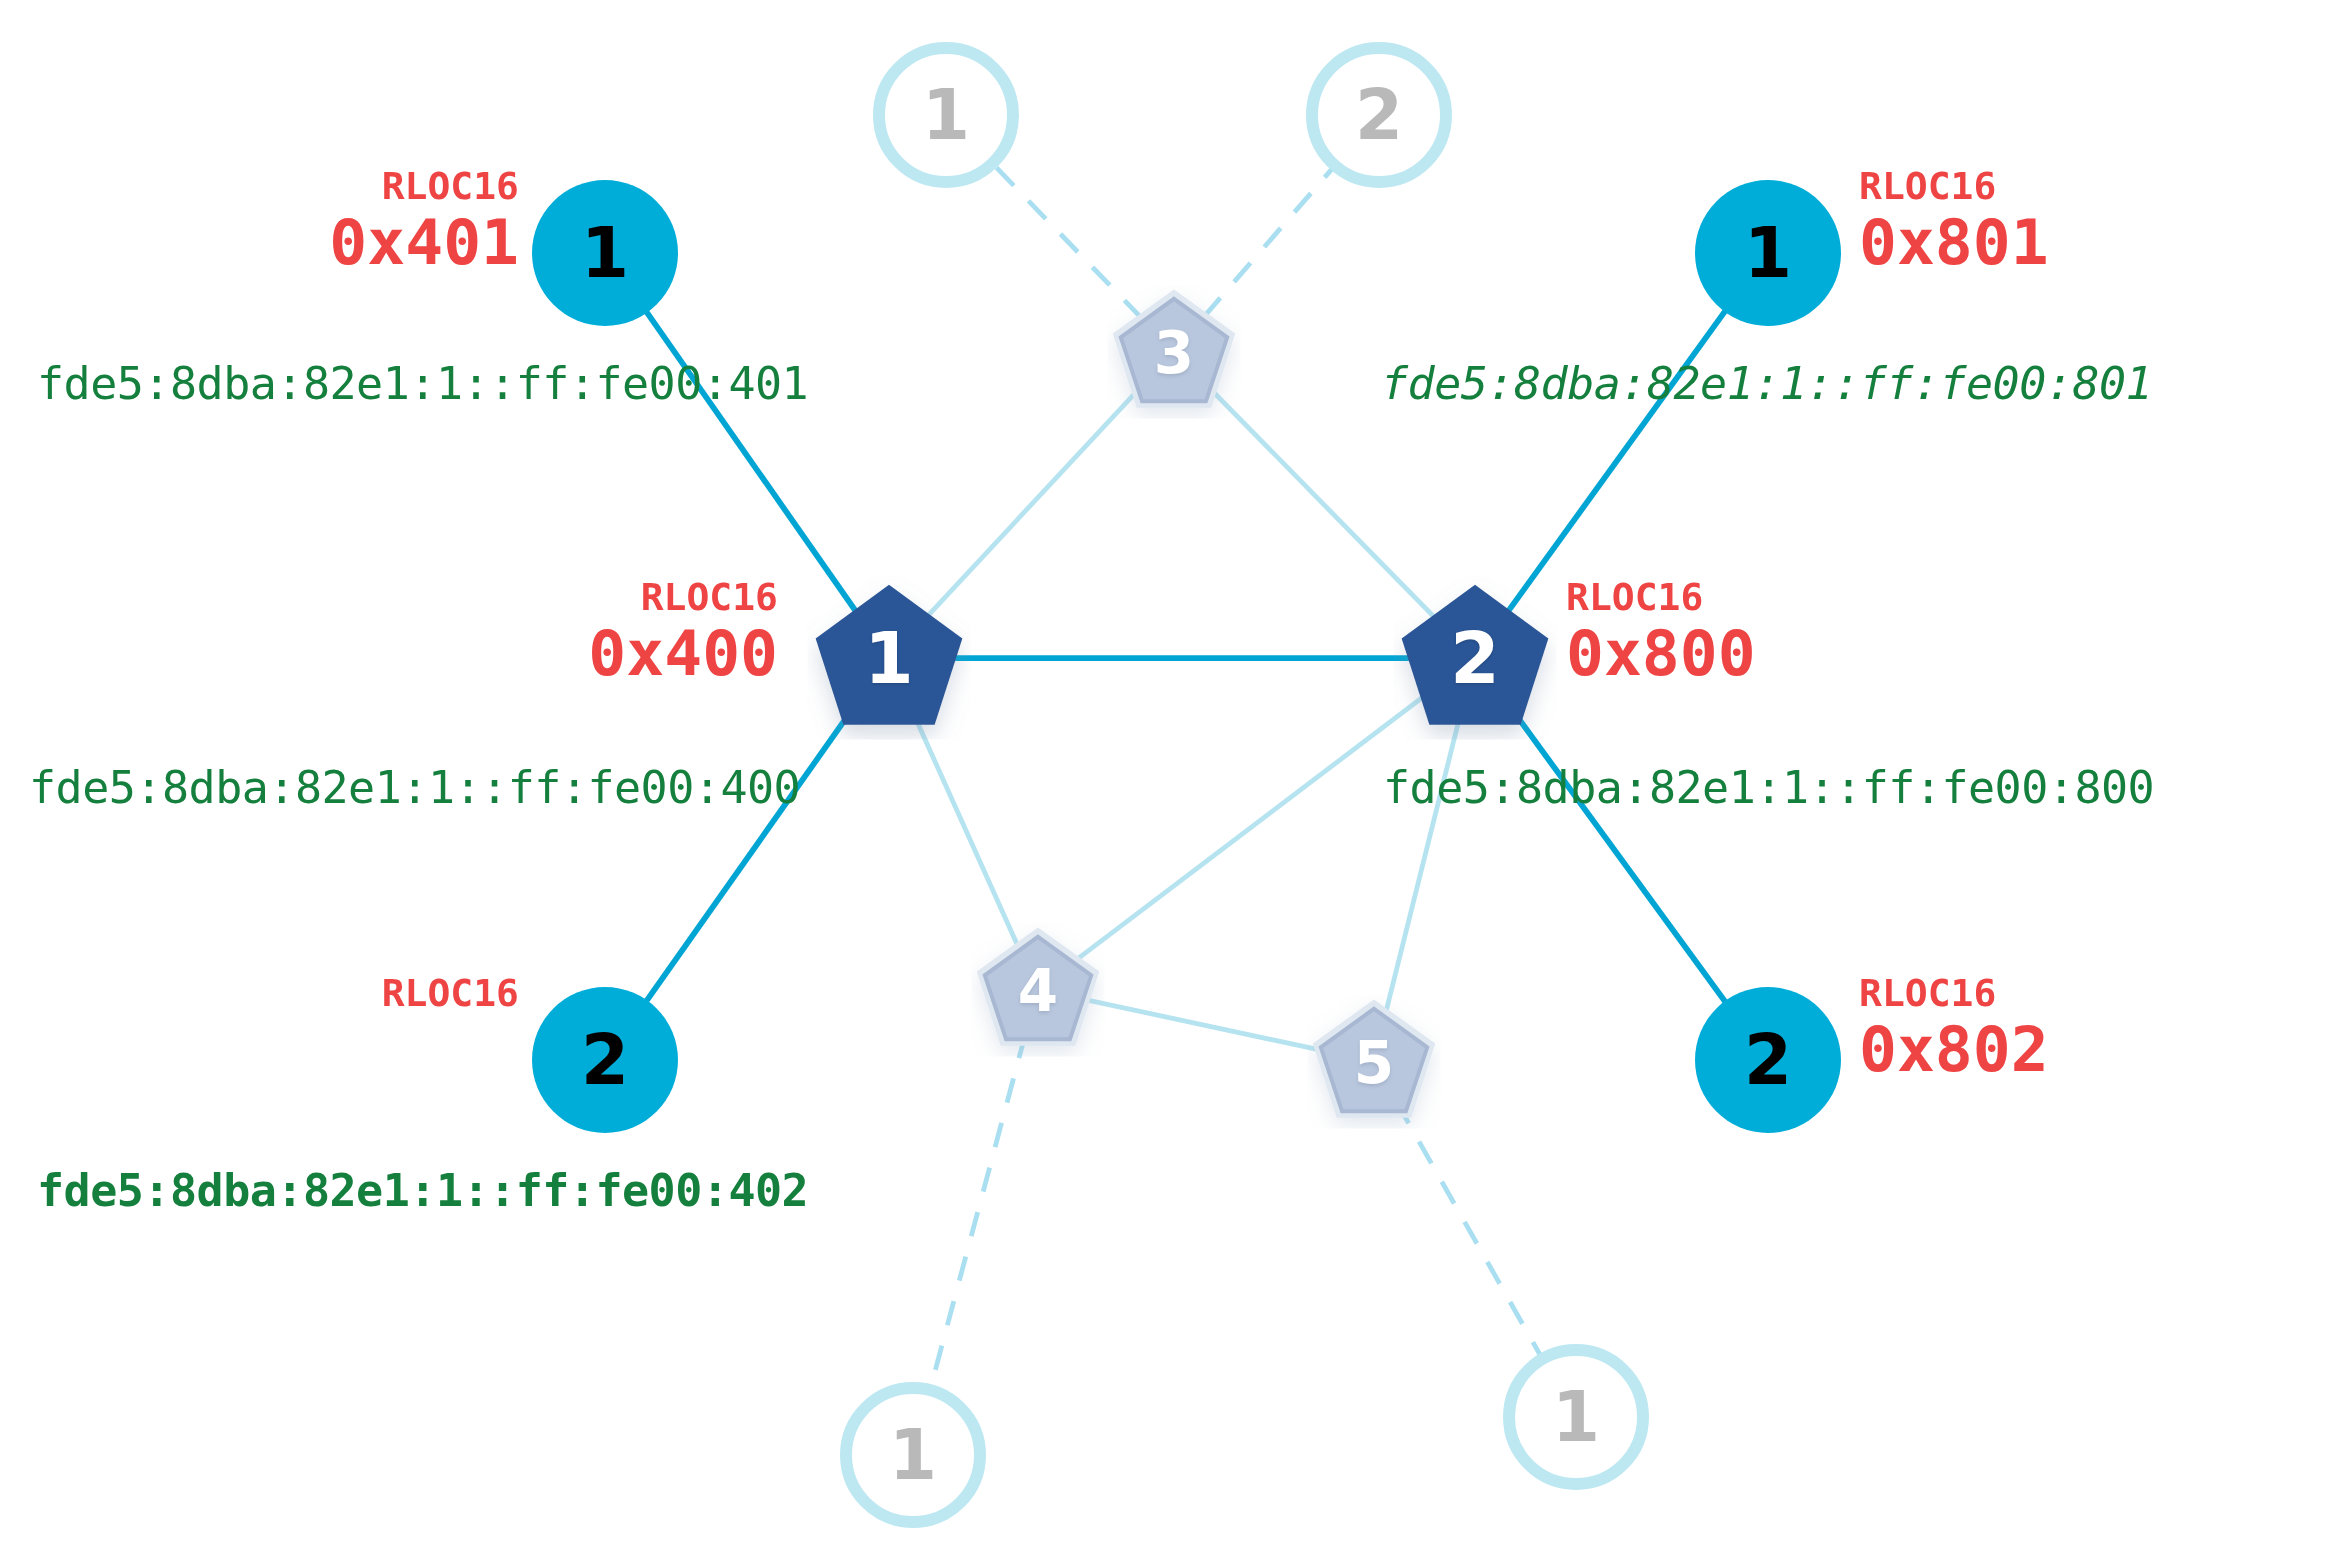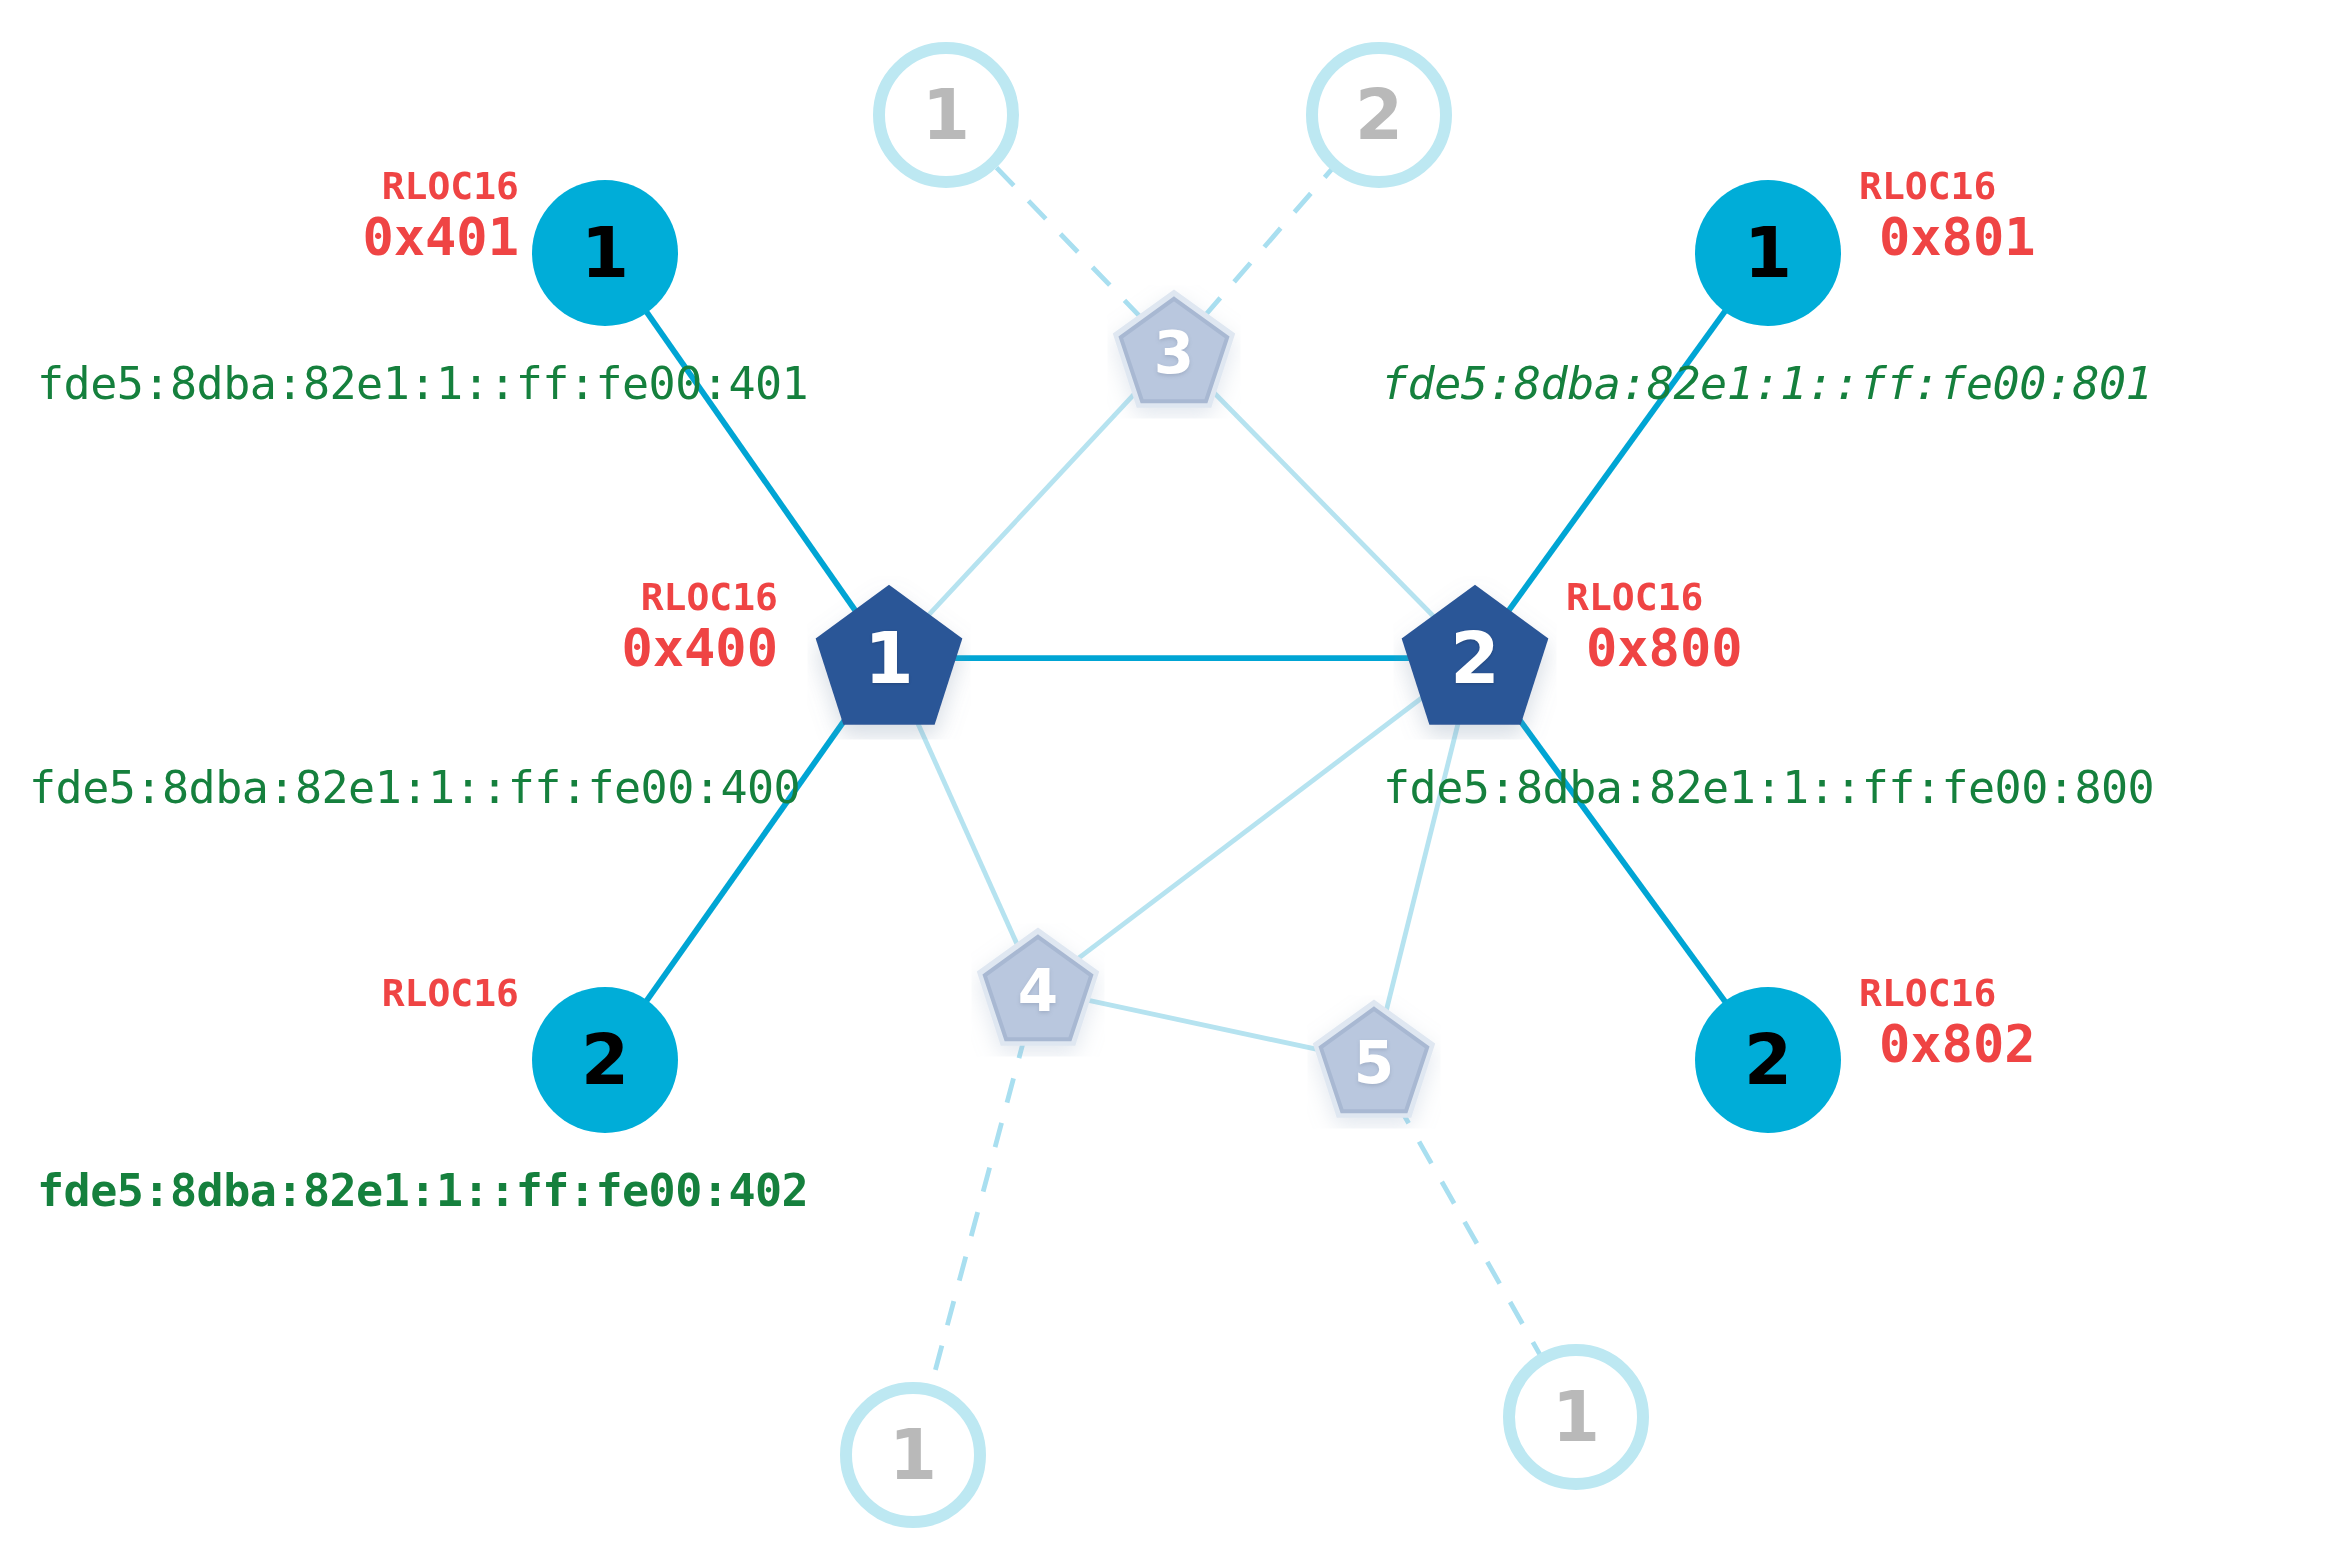--- a/index.html
+++ b/index.html
@@ -33,21 +33,21 @@
 
   
   .ghost{width:146px;height:146px;border-radius:50%;
          background:#ffffff;border:12.5px solid #bde8f2;box-sizing:border-box;}
   .ghost .glyph{font-family:"DejaVu Sans","Liberation Sans",sans-serif;
                 font-weight:700;font-size:69px;color:#b9b9b9;line-height:1;}
 
   
   .lbl{position:absolute;color:#ef4444;white-space:nowrap;font-weight:bold;}
   .lbl .rloc-cap{font-size:38px;letter-spacing:0px;display:block;line-height:1.12;}
-  .lbl .rloc-val{font-size:52px;letter-spacing:0px;display:block;line-height:1.12;margin-left:20px;}
+  .lbl .rloc-val{font-size:63px;letter-spacing:0px;display:block;line-height:1.12;}
   .lbl.r-align{text-align:right;}
   .lbl.l-align{text-align:left;}
   .ipv6{position:absolute;font-size:45px;color:#15803d;white-space:nowrap;
         letter-spacing:-0.5px;}
 </style>
 </head>
 <body>
 
 <div id="stage">
 

